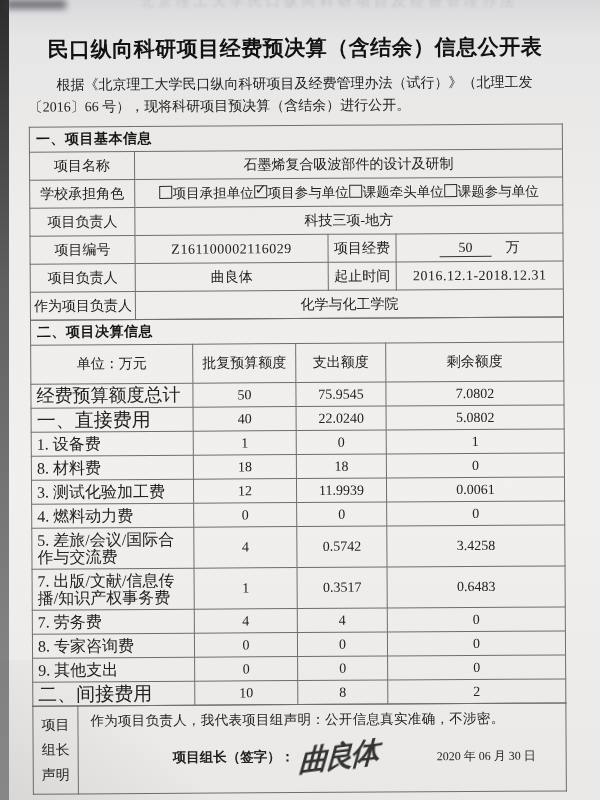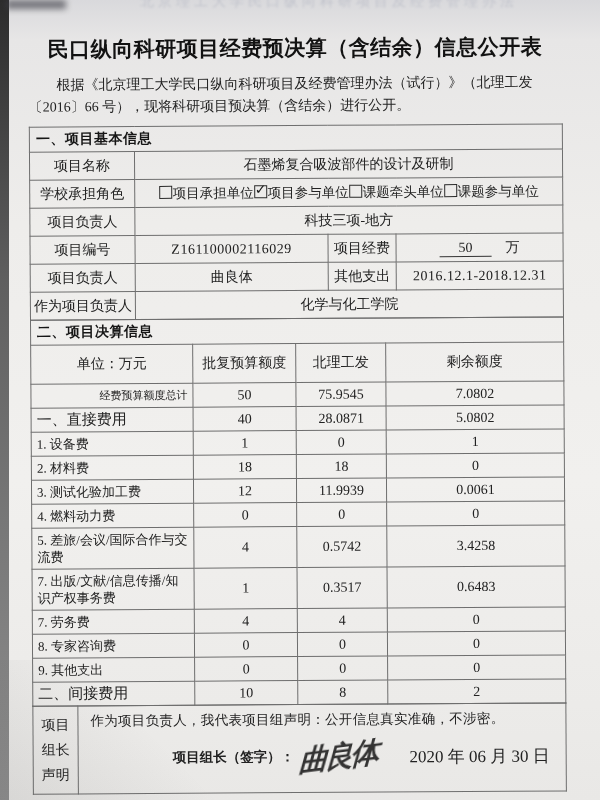--- a/index.html
+++ b/index.html
@@ -65,39 +65,39 @@
   }
   .cb.checked::after{
     content:"\2713";position:absolute;left:0px;top:-5px;
     font-size:14px;font-weight:bold;color:#1a1a1a;
     font-family:"DejaVu Sans",sans-serif;
   }
   .fund-val{display:inline-block;font-family:Liberation Serif, serif;}
   .fund-num{display:inline-block;min-width:52px;border-bottom:1px solid #333;text-align:center;margin-right:14px;}
   .tB tr.hdr td{height:30px;text-align:center;font-size:14px;padding:4px;}
   .tB td.num{text-align:center;font-family:"Liberation Serif","DejaVu Serif",serif;padding:3px 4px;}
-  .tB td.rl{font-size:13px;line-height:17px;padding:3px 5px;}
-  .tB tr.total td.rl{text-align:right;font-size:11px;}
-  .tB tr.group td.rl{font-size:15px;}
+  .tB td.rl{font-size:16px;line-height:17px;padding:3px 5px;}
+  .tB tr.total td.rl{text-align:left;font-size:18px;}
+  .tB tr.group td.rl{font-size:19px;}
   .tC td.side{
     text-align:center;font-size:14px;line-height:25px;padding:4px 2px;width:45px;
   }
   .tC td.decl{vertical-align:top;padding:6px 10px 14px 12px;}
   .decl .statement{font-size:13.5px;letter-spacing:.3px;}
   .signline{display:flex;align-items:center;margin-top:7px;height:42px;}
   .signlabel{margin-left:82px;font-size:13.5px;font-weight:600;}
   .signature{
     display:inline-block;margin-left:4px;
     font-size:29px;line-height:20px;color:#1b1b1b;opacity:.88;
     transform:rotate(-7deg) skewX(-10deg);
     filter:blur(.5px);
     font-family:"DejaVu Serif",serif;font-style:italic;font-weight:bold;
     letter-spacing:-3px;white-space:nowrap;
   }
-  .signdate{margin-left:auto;margin-right:6px;font-size:17px;font-family:"Liberation Serif",serif;}
+  .signdate{margin-left:auto;margin-right:20px;font-size:12px;font-family:"Liberation Serif",serif;}
 </style>
 </head>
 <body>
 
 <div class="photo">
   <div class="edge-strip"></div>
   <div class="corner-mark"></div>
   <div class="ghost">北京理工大学民口纵向科研项目及经费管理办法</div>
 
   <div class="sheet">
@@ -137,21 +137,21 @@
         <td class="lbl">项目编号</td>
         <td class="val code">Z161100002116029</td>
         <td class="lbl">项目经费</td>
         <td class="val">
           <span class="fund-val"><span class="fund-num">50</span><span>万</span></span>
         </td>
       </tr>
       <tr>
         <td class="lbl">项目负责人</td>
         <td class="val">曲良体</td>
-        <td class="lbl">其他支出</td>
+        <td class="lbl">起止时间</td>
         <td class="val code">2016.12.1-2018.12.31</td>
       </tr>
       <tr>
         <td class="lbl">作为项目负责人</td>
         <td class="val" colspan="3">化学与化工学院</td>
       </tr>
     </tbody>
       </table>
 
     <table class="t tB">
@@ -161,43 +161,43 @@
           <col style="width:90px">
           <col style="width:178px">
         </colgroup>
       <tbody>
           <tr class="sec">
         <td colspan="4">二、项目决算信息</td>
       </tr>
       <tr class="hdr">
         <td>单位：万元</td>
         <td>批复预算额度</td>
-        <td>北理工发</td>
+        <td>支出额度</td>
         <td>剩余额度</td>
       </tr>
       <tr class="total">
         <td class="rl">经费预算额度总计</td>
         <td class="num">50</td>
         <td class="num">75.9545</td>
         <td class="num">7.0802</td>
       </tr>
       <tr class="group">
         <td class="rl">一、直接费用</td>
         <td class="num">40</td>
-        <td class="num">28.0871</td>
+        <td class="num">22.0240</td>
         <td class="num">5.0802</td>
       </tr>
       <tr>
         <td class="rl">1. 设备费</td>
         <td class="num">1</td>
         <td class="num">0</td>
         <td class="num">1</td>
       </tr>
       <tr>
-        <td class="rl">2. 材料费</td>
+        <td class="rl">8. 材料费</td>
         <td class="num">18</td>
         <td class="num">18</td>
         <td class="num">0</td>
       </tr>
       <tr>
         <td class="rl">3. 测试化验加工费</td>
         <td class="num">12</td>
         <td class="num">11.9939</td>
         <td class="num">0.0061</td>
       </tr>

